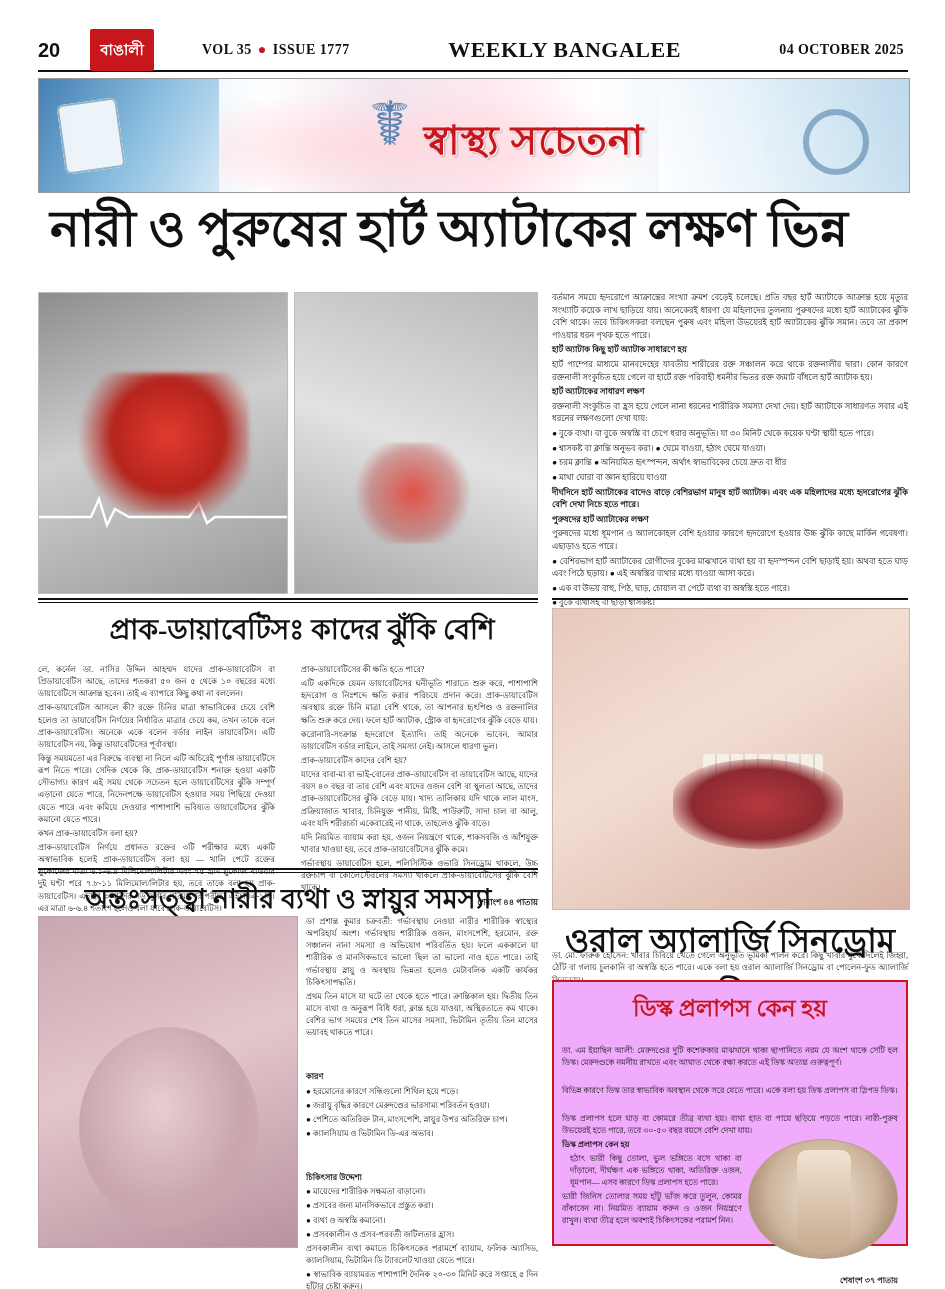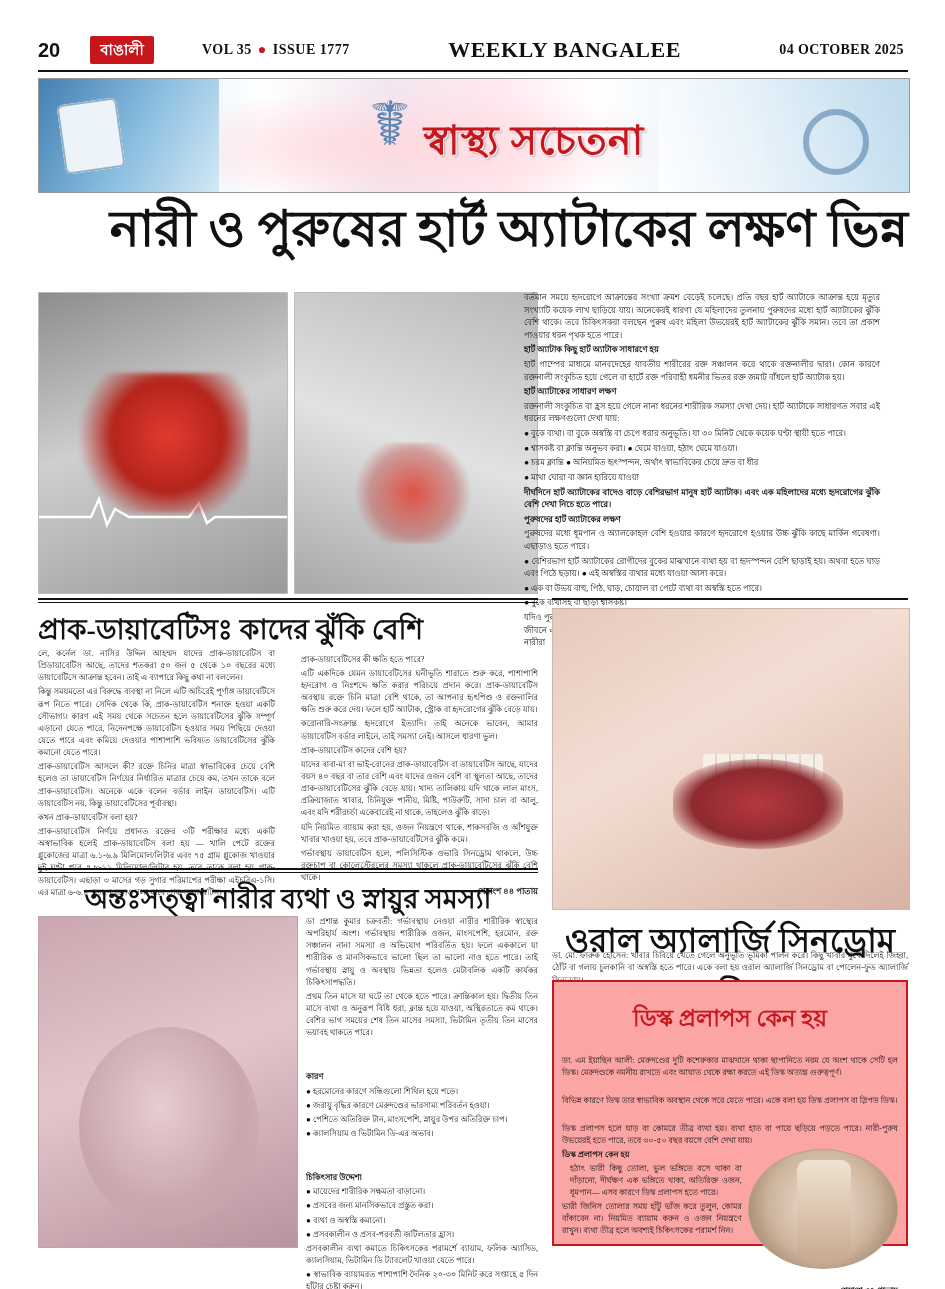--- a/index.html
+++ b/index.html
@@ -21,21 +21,21 @@
     position:absolute;left:38px;top:30px;width:870px;height:40px;
     display:flex;align-items:center;gap:26px;
     border-bottom:2px solid #111;
   }
   .page-num{
     font-family:"Liberation Sans", sans-serif;
     font-weight:bold;font-size:20px;color:#111;
     width:26px;text-align:left;
   }
   .logo-box{
-    width:64px;height:28px;background:#c8161d;
+    width:64px;height:42px;background:#c8161d;
     display:flex;align-items:center;justify-content:center;
     border-radius:2px;
   }
   .logo-box span{
     color:#fff;font-size:15px;font-weight:bold;
     font-family:"Liberation Serif", serif;letter-spacing:0px;
   }
   .vol{
     font-family:"Liberation Serif", serif;
     font-weight:bold;font-size:14px;letter-spacing:.5px;
@@ -92,22 +92,22 @@
     position:absolute;left:345px;top:30px;width:300px;
     text-align:center;
     font-family:"Liberation Serif", serif;
     font-size:40px;font-weight:bold;color:#c8161d;
     text-shadow:1px 1px 0 #fff, 2px 2px 2px rgba(0,0,0,.25);
     letter-spacing:1px;
   }
 
   
   .headline{
-    position:absolute;left:38px;top:200px;width:870px;
-    text-align:right;
+    position:absolute;left:50px;top:200px;width:870px;
+    text-align:left;
     font-family:"Liberation Serif", serif;
     font-weight:bold;font-size:50px;line-height:1.18;
     color:#111;
     letter-spacing:0px;
   }
 
   
   .lead-photos{
     position:absolute;left:38px;top:292px;width:500px;height:300px;
     display:flex;gap:6px;
@@ -130,43 +130,44 @@
   .photo.p2{width:244px;height:300px;
     background:linear-gradient(200deg,#b9b9b9,#e2e2e2 50%,#a7a7a7);
   }
   .photo.p2:after{
     content:"";position:absolute;left:58px;top:150px;width:120px;height:100px;
     background:radial-gradient(circle at 50% 50%, rgba(226,59,47,.85) 0%, rgba(180,36,28,.35) 55%, rgba(150,30,25,0) 75%);
     filter:blur(1px);
   }
 
   .lead-text{
-    position:absolute;left:524px;top:292px;width:356px;
+    position:absolute;left:552px;top:292px;width:356px;
     font-family:"Liberation Serif", serif;
     font-size:8.3px;line-height:1.52;text-align:justify;
     color:#111;
   }
   .lead-text p{margin:0 0 2px 0;}
   .lead-text .bold{font-weight:bold;}
   .lead-text .bullet{display:block;}
   .credit{
     text-align:right;font-weight:bold;font-size:8.4px;margin-top:2px;
   }
 
   
   .sec2-title{
-    position:absolute;left:38px;top:608px;width:500px;
+    position:absolute;left:52px;top:608px;width:500px;
+    text-align:center;
     font-family:"Liberation Serif", serif;
     font-weight:bold;font-size:28px;color:#111;
   }
   .sec2-cols{
-    position:absolute;left:38px;top:648px;width:500px;
+    position:absolute;left:38px;top:664px;width:500px;
     display:flex;gap:26px;
     font-family:"Liberation Serif", serif;
-    font-size:8.1px;line-height:1.5;text-align:justify;align-items:flex-end;
+    font-size:8.1px;line-height:1.5;text-align:justify;
   }
   .sec2-cols .col{width:243px;}
   .sec2-cols p{margin:0 0 2px 0;}
 
   
   .oral-photo{
     position:absolute;left:552px;top:608px;width:356px;height:300px;
     background:linear-gradient(150deg,#e7c9bd,#f3ded3 40%,#d8b2a4);
     border:1px solid #cdb6aa;overflow:hidden;
   }
@@ -211,22 +212,22 @@
     font-family:"Liberation Serif", serif;font-size:8.1px;line-height:1.5;
     text-align:justify;
   }
   .preg-text p{margin:0 0 2px 0;}
   .preg-text .hd{font-weight:bold;margin-top:32px;}
   .preg-text .li{display:block;}
 
   
   .disc-box{
     position:absolute;left:552px;top:980px;width:356px;height:266px;
-    border:2px solid #c8161d;background:#fca5a5;
-    box-sizing:border-box;padding:16px 8px;
+    border:2px solid #c8161d;background:#f0abfc;
+    box-sizing:border-box;padding:6px 8px;
   }
   .disc-title{
     text-align:center;font-family:"Liberation Serif", serif;
     font-weight:bold;font-size:23px;color:#c8161d;margin:2px 0 4px 0;
   }
   .disc-body{
     font-family:"Liberation Serif", serif;font-size:8px;line-height:1.5;
     text-align:justify;
   }
   .disc-body p{margin:16px 0 2px 0;}
@@ -306,22 +307,22 @@
   </div>
 
   <div class="hr-thick" style="left:38px;top:598px;width:500px;"></div>
   <div class="hr-thin" style="left:38px;top:602px;width:500px;"></div>
   <div class="hr-thick" style="left:552px;top:598px;width:356px;"></div>
 
   <div class="sec2-title">প্রাক-ডায়াবেটিসঃ কাদের ঝুঁকি বেশি</div>
   <div class="sec2-cols">
     <div class="col">
       <p>লে, কর্নেল ডা. নাসির উদ্দিন আহম্মদ যাদের প্রাক-ডায়াবেটিস বা প্রিডায়াবেটিস আছে, তাদের শতকরা ৫০ জন ৫ থেকে ১০ বছরের মধ্যে ডায়াবেটিসে আক্রান্ত হবেন। তাই এ ব্যাপারে কিছু কথা না বললেন।</p>
+      <p>প্রাক-ডায়াবেটিস আসলে কী? রক্তে চিনির মাত্রা স্বাভাবিকের চেয়ে বেশি হলেও তা ডায়াবেটিস নির্ণয়ের নির্ধারিত মাত্রার চেয়ে কম, তখন তাকে বলে প্রাক-ডায়াবেটিস। অনেকে একে বলেন বর্ডার লাইন ডায়াবেটিস। এটি ডায়াবেটিস নয়, কিন্তু ডায়াবেটিসের পূর্বাবস্থা।</p>
       <p>কিন্তু সময়মতো এর বিরুদ্ধে ব্যবস্থা না নিলে এটি অচিরেই পূর্ণাঙ্গ ডায়াবেটিসে রূপ নিতে পারে। সেদিক থেকে কি, প্রাক-ডায়াবেটিস শনাক্ত হওয়া একটি সৌভাগ্য। কারণ এই সময় থেকে সচেতন হলে ডায়াবেটিসের ঝুঁকি সম্পূর্ণ এড়ানো যেতে পারে, নিদেনপক্ষে ডায়াবেটিস হওয়ার সময় পিছিয়ে দেওয়া যেতে পারে এবং কমিয়ে দেওয়ার পাশাপাশি ভবিষ্যত ডায়াবেটিসের ঝুঁকি কমানো যেতে পারে।</p>
-      <p>প্রাক-ডায়াবেটিস আসলে কী? রক্তে চিনির মাত্রা স্বাভাবিকের চেয়ে বেশি হলেও তা ডায়াবেটিস নির্ণয়ের নির্ধারিত মাত্রার চেয়ে কম, তখন তাকে বলে প্রাক-ডায়াবেটিস। অনেকে একে বলেন বর্ডার লাইন ডায়াবেটিস। এটি ডায়াবেটিস নয়, কিন্তু ডায়াবেটিসের পূর্বাবস্থা।</p>
       <p>কখন প্রাক-ডায়াবেটিস বলা হয়?</p>
       <p>প্রাক-ডায়াবেটিস নির্ণয়ে প্রধানত রক্তের ৩টি পরীক্ষার মধ্যে একটি অস্বাভাবিক হলেই প্রাক-ডায়াবেটিস বলা হয় — খালি পেটে রক্তের গ্লুকোজের মাত্রা ৬.১-৬.৯ মিলিমোল/লিটার এবং ৭৫ গ্রাম গ্লুকোজ খাওয়ার দুই ঘণ্টা পরে ৭.৮-১১ মিলিমোল/লিটার হয়, তবে তাকে বলা হয় প্রাক-ডায়াবেটিস। এছাড়া ৩ মাসের গড় সুগার পরিমাপের পরীক্ষা এইচবিএ-১সি। এর মাত্রা ৬-৬.৪ শতাংশ হলেও বলা যাবে প্রাক-ডায়াবেটিস।</p>
     </div>
     <div class="col">
       <p>প্রাক-ডায়াবেটিসের কী ক্ষতি হতে পারে?</p>
       <p>এটি একদিকে যেমন ডায়াবেটিসের ঘনীভূতি শারাতে শুরু করে, পাশাপাশি হৃদরোগ ও নিঃশব্দে ক্ষতি করার পরিচয়ে প্রদান করে। প্রাক-ডায়াবেটিস অবস্থায় রক্তে চিনি মাত্রা বেশি থাকে, তা আপনার হৃৎপিণ্ড ও রক্তনালির ক্ষতি শুরু করে দেয়। ফলে হার্ট অ্যাটাক, স্ট্রোক বা হৃদরোগের ঝুঁকি বেড়ে যায়।</p>
       <p>করোনারি-সংক্রান্ত হৃদরোগে ইত্যাদি। তাই অনেকে ভাবেন, আমার ডায়াবেটিস বর্ডার লাইনে, তাই সমস্যা নেই। আসলে ধারণা ভুল।</p>
       <p>প্রাক-ডায়াবেটিস কাদের বেশি হয়?</p>
       <p>যাদের বাবা-মা বা ভাই-বোনের প্রাক-ডায়াবেটিস বা ডায়াবেটিস আছে, যাদের বয়স ৪০ বছর বা তার বেশি এবং যাদের ওজন বেশি বা স্থূলতা আছে, তাদের প্রাক-ডায়াবেটিসের ঝুঁকি বেড়ে যায়। খাদ্য তালিকায় যদি থাকে লাল মাংস, প্রক্রিয়াজাত খাবার, চিনিযুক্ত পানীয়, মিষ্টি, পাউরুটি, সাদা চাল বা আলু, এবং যদি শরীরচর্চা একেবারেই না থাকে, তাহলেও ঝুঁকি বাড়ে।</p>
       <p>যদি নিয়মিত ব্যায়াম করা হয়, ওজন নিয়ন্ত্রণে থাকে, শাকসবজি ও আঁশযুক্ত খাবার খাওয়া হয়, তবে প্রাক-ডায়াবেটিসের ঝুঁকি কমে।</p>

